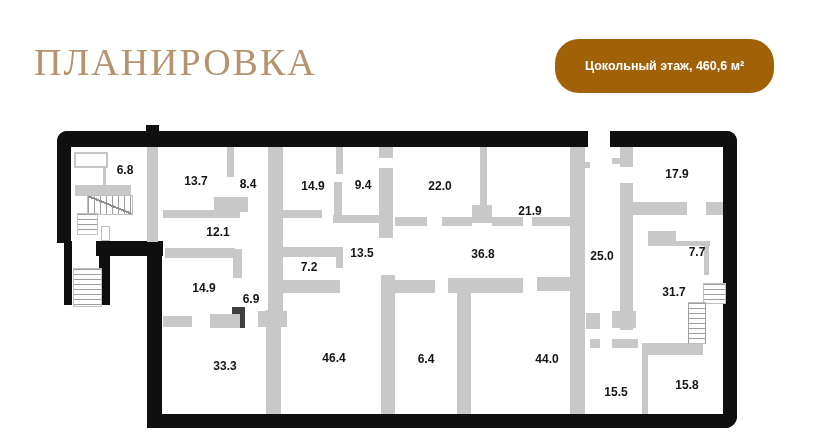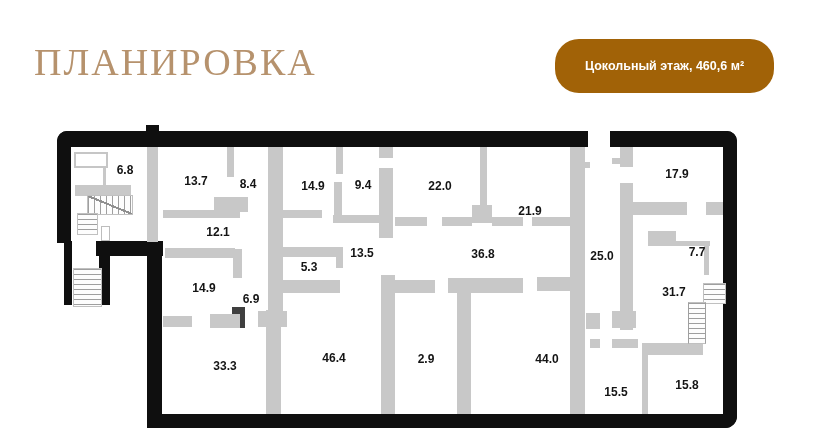--- a/index.html
+++ b/index.html
@@ -125,24 +125,24 @@
       <div class="room-label" style="left: 313px; top: 186px;">14.9</div>
       <div class="room-label" style="left: 363px; top: 185px;">9.4</div>
       <div class="room-label" style="left: 440px; top: 186px;">22.0</div>
       <div class="room-label" style="left: 530px; top: 199px; margin-top: 12px;">21.9</div>
       <div class="room-label" style="left: 677px; top: 174px;">17.9</div>
       <div class="room-label" style="left: 218px; top: 232px;">12.1</div>
       <div class="room-label" style="left: 362px; top: 253px;">13.5</div>
       <div class="room-label" style="left: 483px; top: 254px;">36.8</div>
       <div class="room-label" style="left: 602px; top: 256px;">25.0</div>
       <div class="room-label" style="left: 697px; top: 230px; margin-top: 22px;">7.7</div>
-      <div class="room-label" style="left: 309px; top: 267px;">5.3</div>
+      <div class="room-label" style="left: 309px; top: 267px;">7.2</div>
       <div class="room-label" style="left: 204px; top: 288px;">14.9</div>
       <div class="room-label" style="left: 251px; top: 299px;">6.9</div>
       <div class="room-label" style="left: 674px; top: 292px;">31.7</div>
       <div class="room-label" style="left: 212px; top: 366px; margin-left: 13px;">33.3</div>
       <div class="room-label" style="left: 334px; top: 358px;">46.4</div>
-      <div class="room-label" style="left: 426px; top: 359px;">2.9</div>
+      <div class="room-label" style="left: 426px; top: 359px;">6.4</div>
       <div class="room-label" style="left: 547px; top: 359px;">44.0</div>
       <div class="room-label" style="left: 616px; top: 392px;">15.5</div>
       <div class="room-label" style="left: 687px; top: 385px;">15.8</div>
     </div>
 </div>
 
 </body></html>

